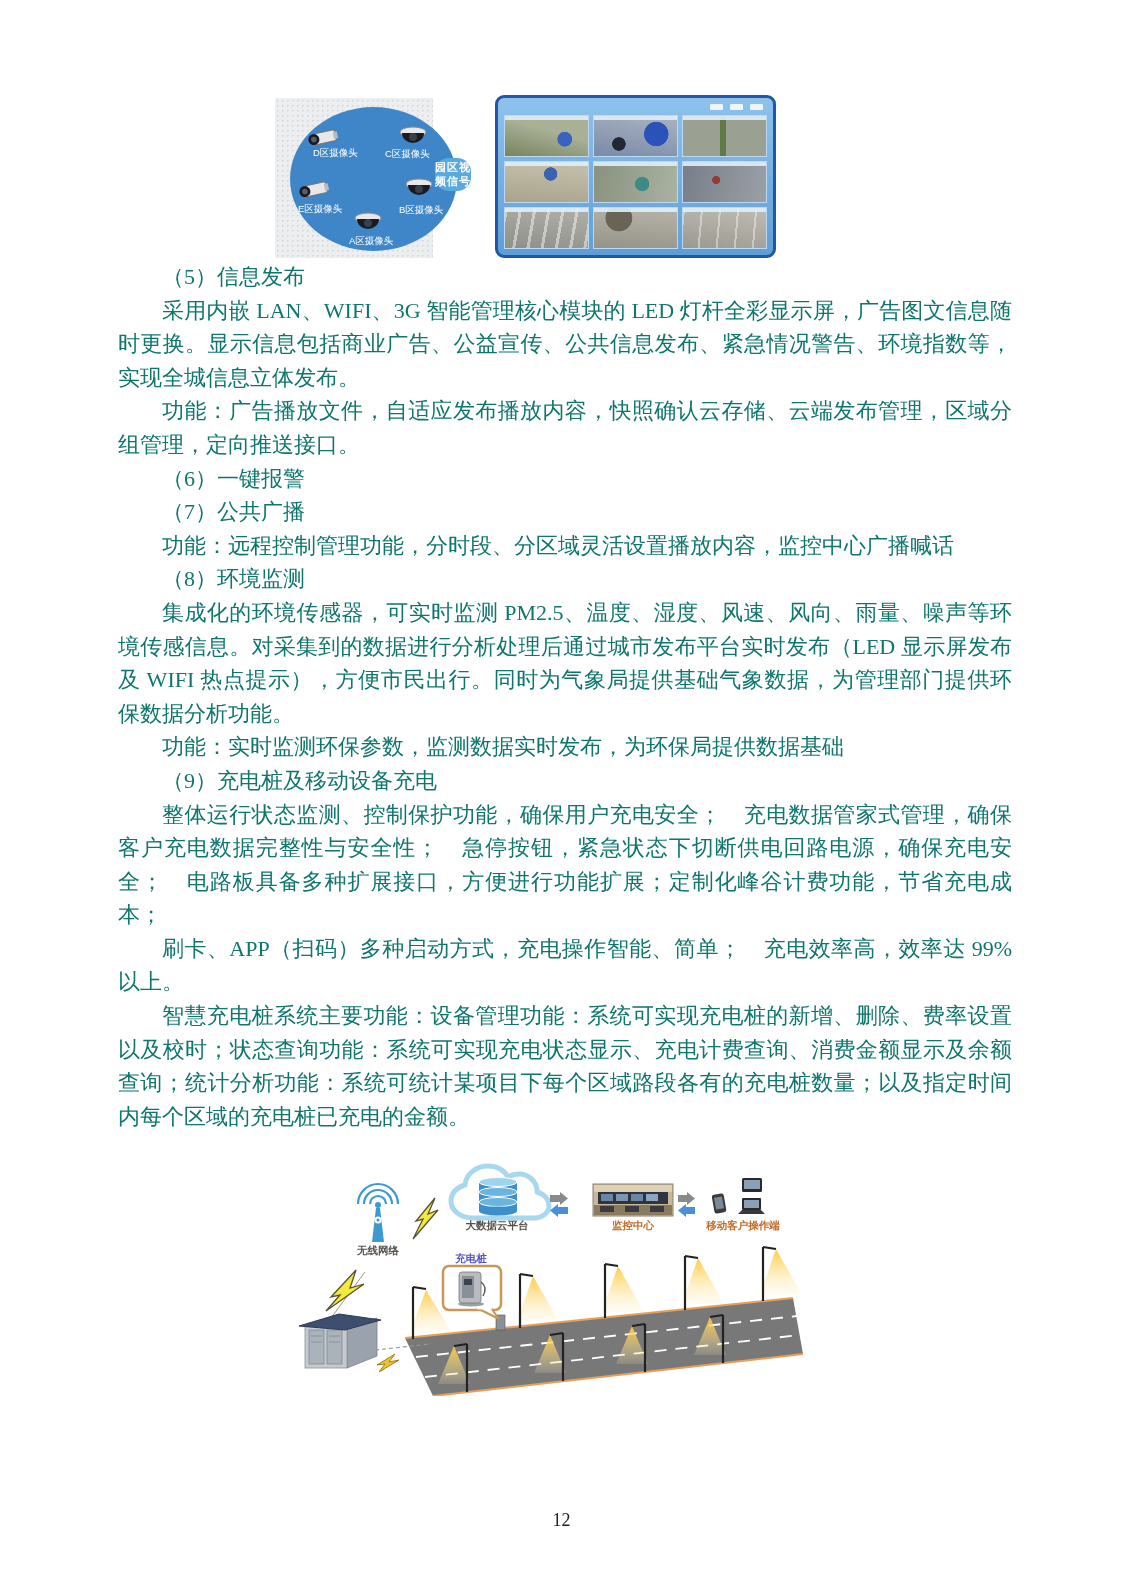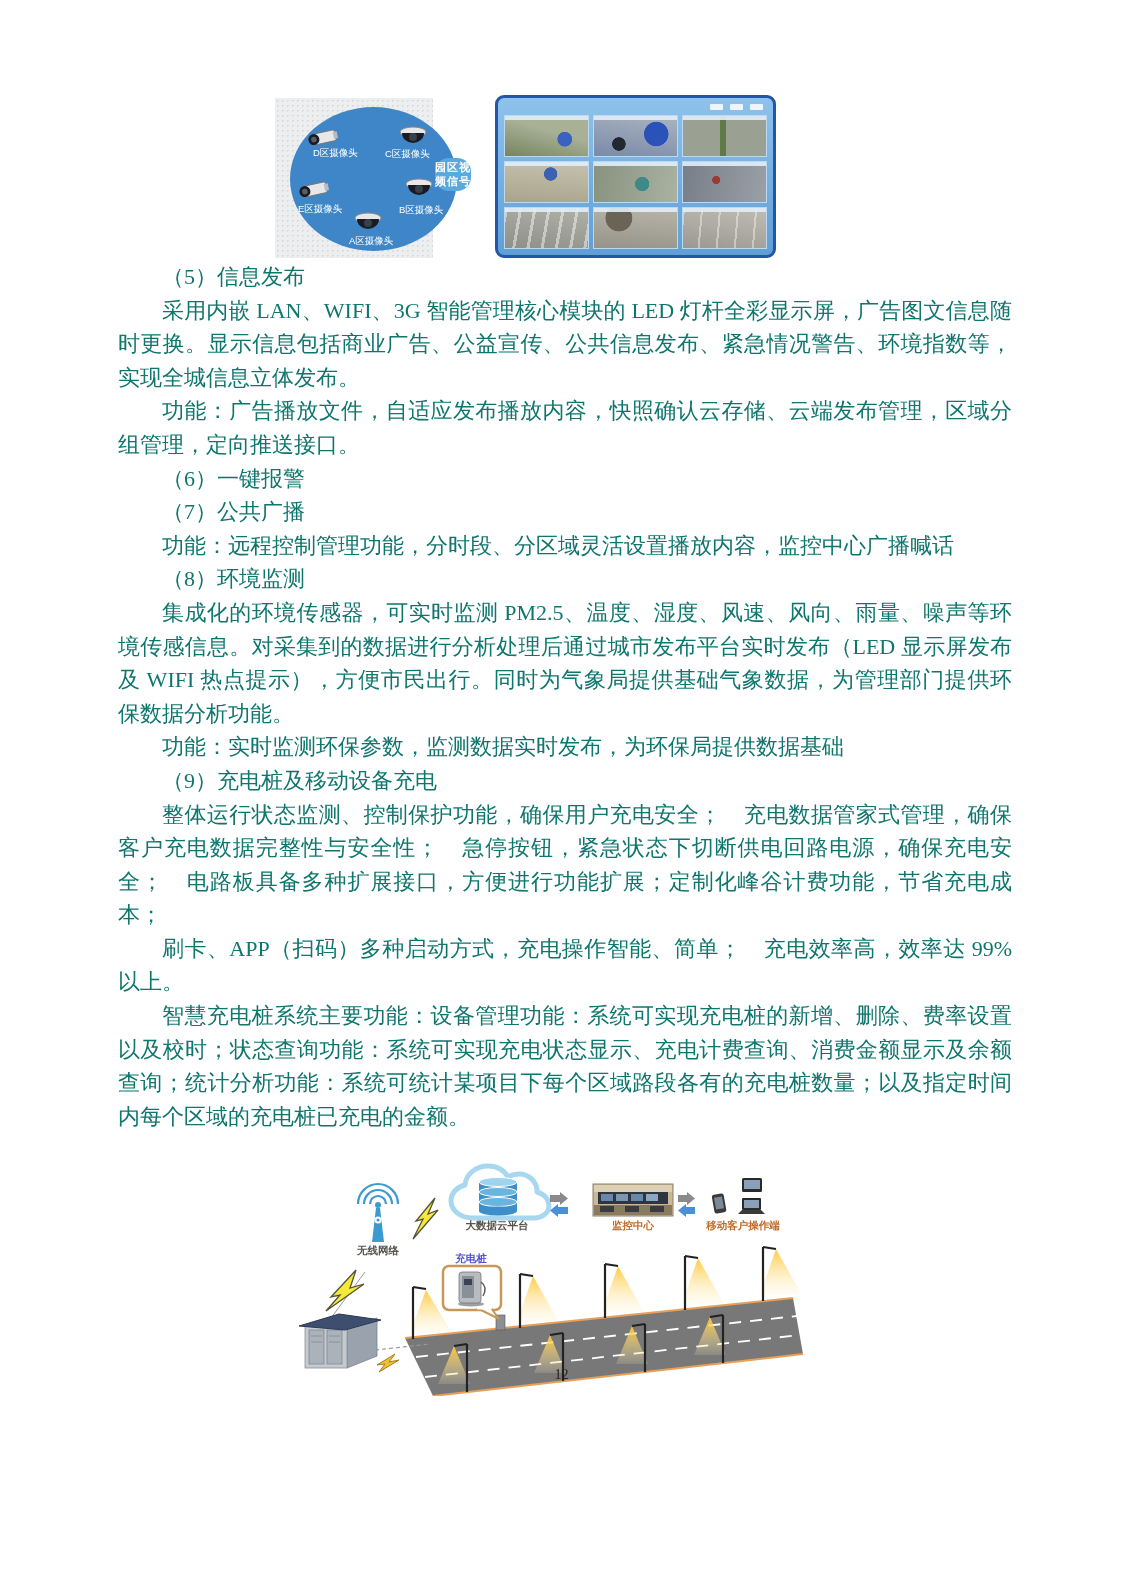--- a/index.html
+++ b/index.html
@@ -68,22 +68,22 @@
   .s7{background:repeating-linear-gradient(100deg,rgba(255,255,255,.45) 0 3px,transparent 3px 14px),linear-gradient(10deg,#8e9088,#b0b2a8);}
   .s8{background:radial-gradient(circle at 30% 25%,#6a6456 0 20%,transparent 21%),linear-gradient(5deg,#96948a,#b8b4a8);}
   .s9{background:repeating-linear-gradient(95deg,rgba(255,255,255,.4) 0 2px,transparent 2px 18px),linear-gradient(10deg,#9a9890,#c0beb4);}
   
   .fig-charging{position:absolute;left:295px;top:1158px;}
   .fig-charging text{
     font-family:"Liberation Sans",sans-serif;font-weight:bold;font-size:10.5px;
   }
   
   .page-number{
-    position:absolute;left:0;top:1367px;width:1123px;text-align:center;
-    font-size:14px;color:#222;
+    position:absolute;left:0;top:1510px;width:1123px;text-align:center;
+    font-size:18px;color:#222;
   }
 </style>
 </head>
 <body>
 
 <div class="fig-cameras">
   <div class="cam-circle"></div>
 
   <svg class="cam-item" style="left:29px;top:28px;" viewBox="0 0 40 26">
     <g transform="rotate(-12 20 13)">

